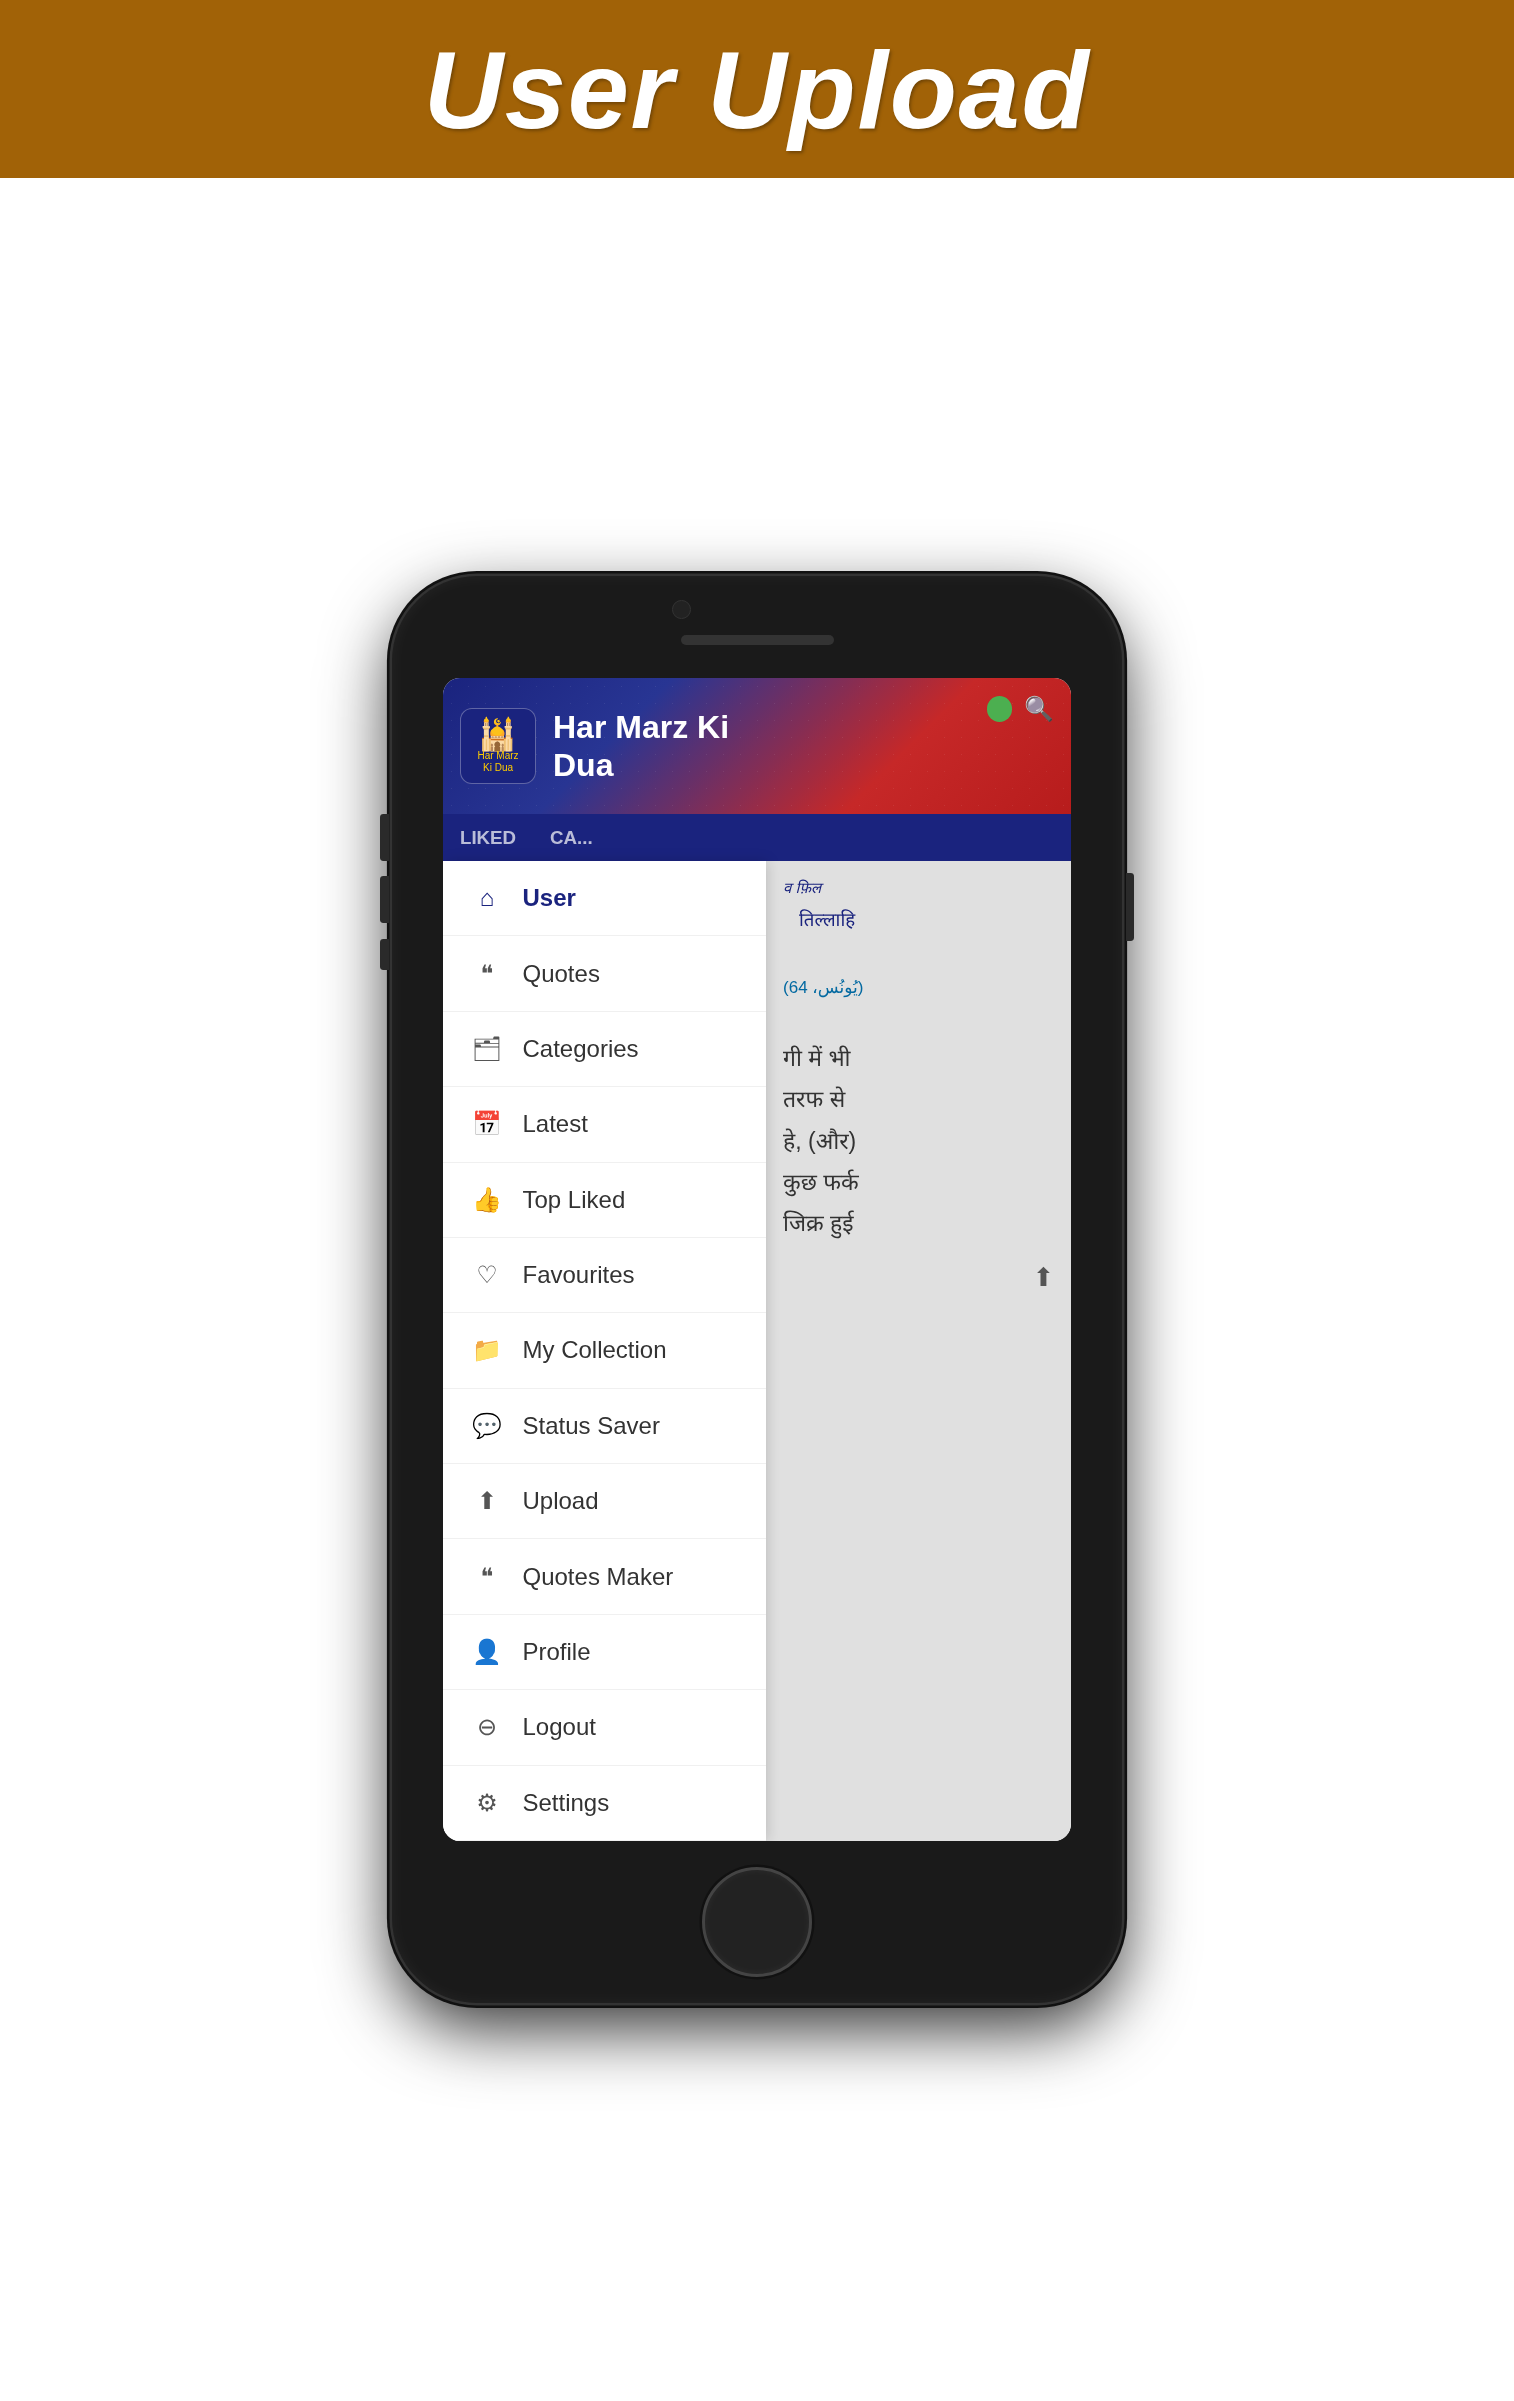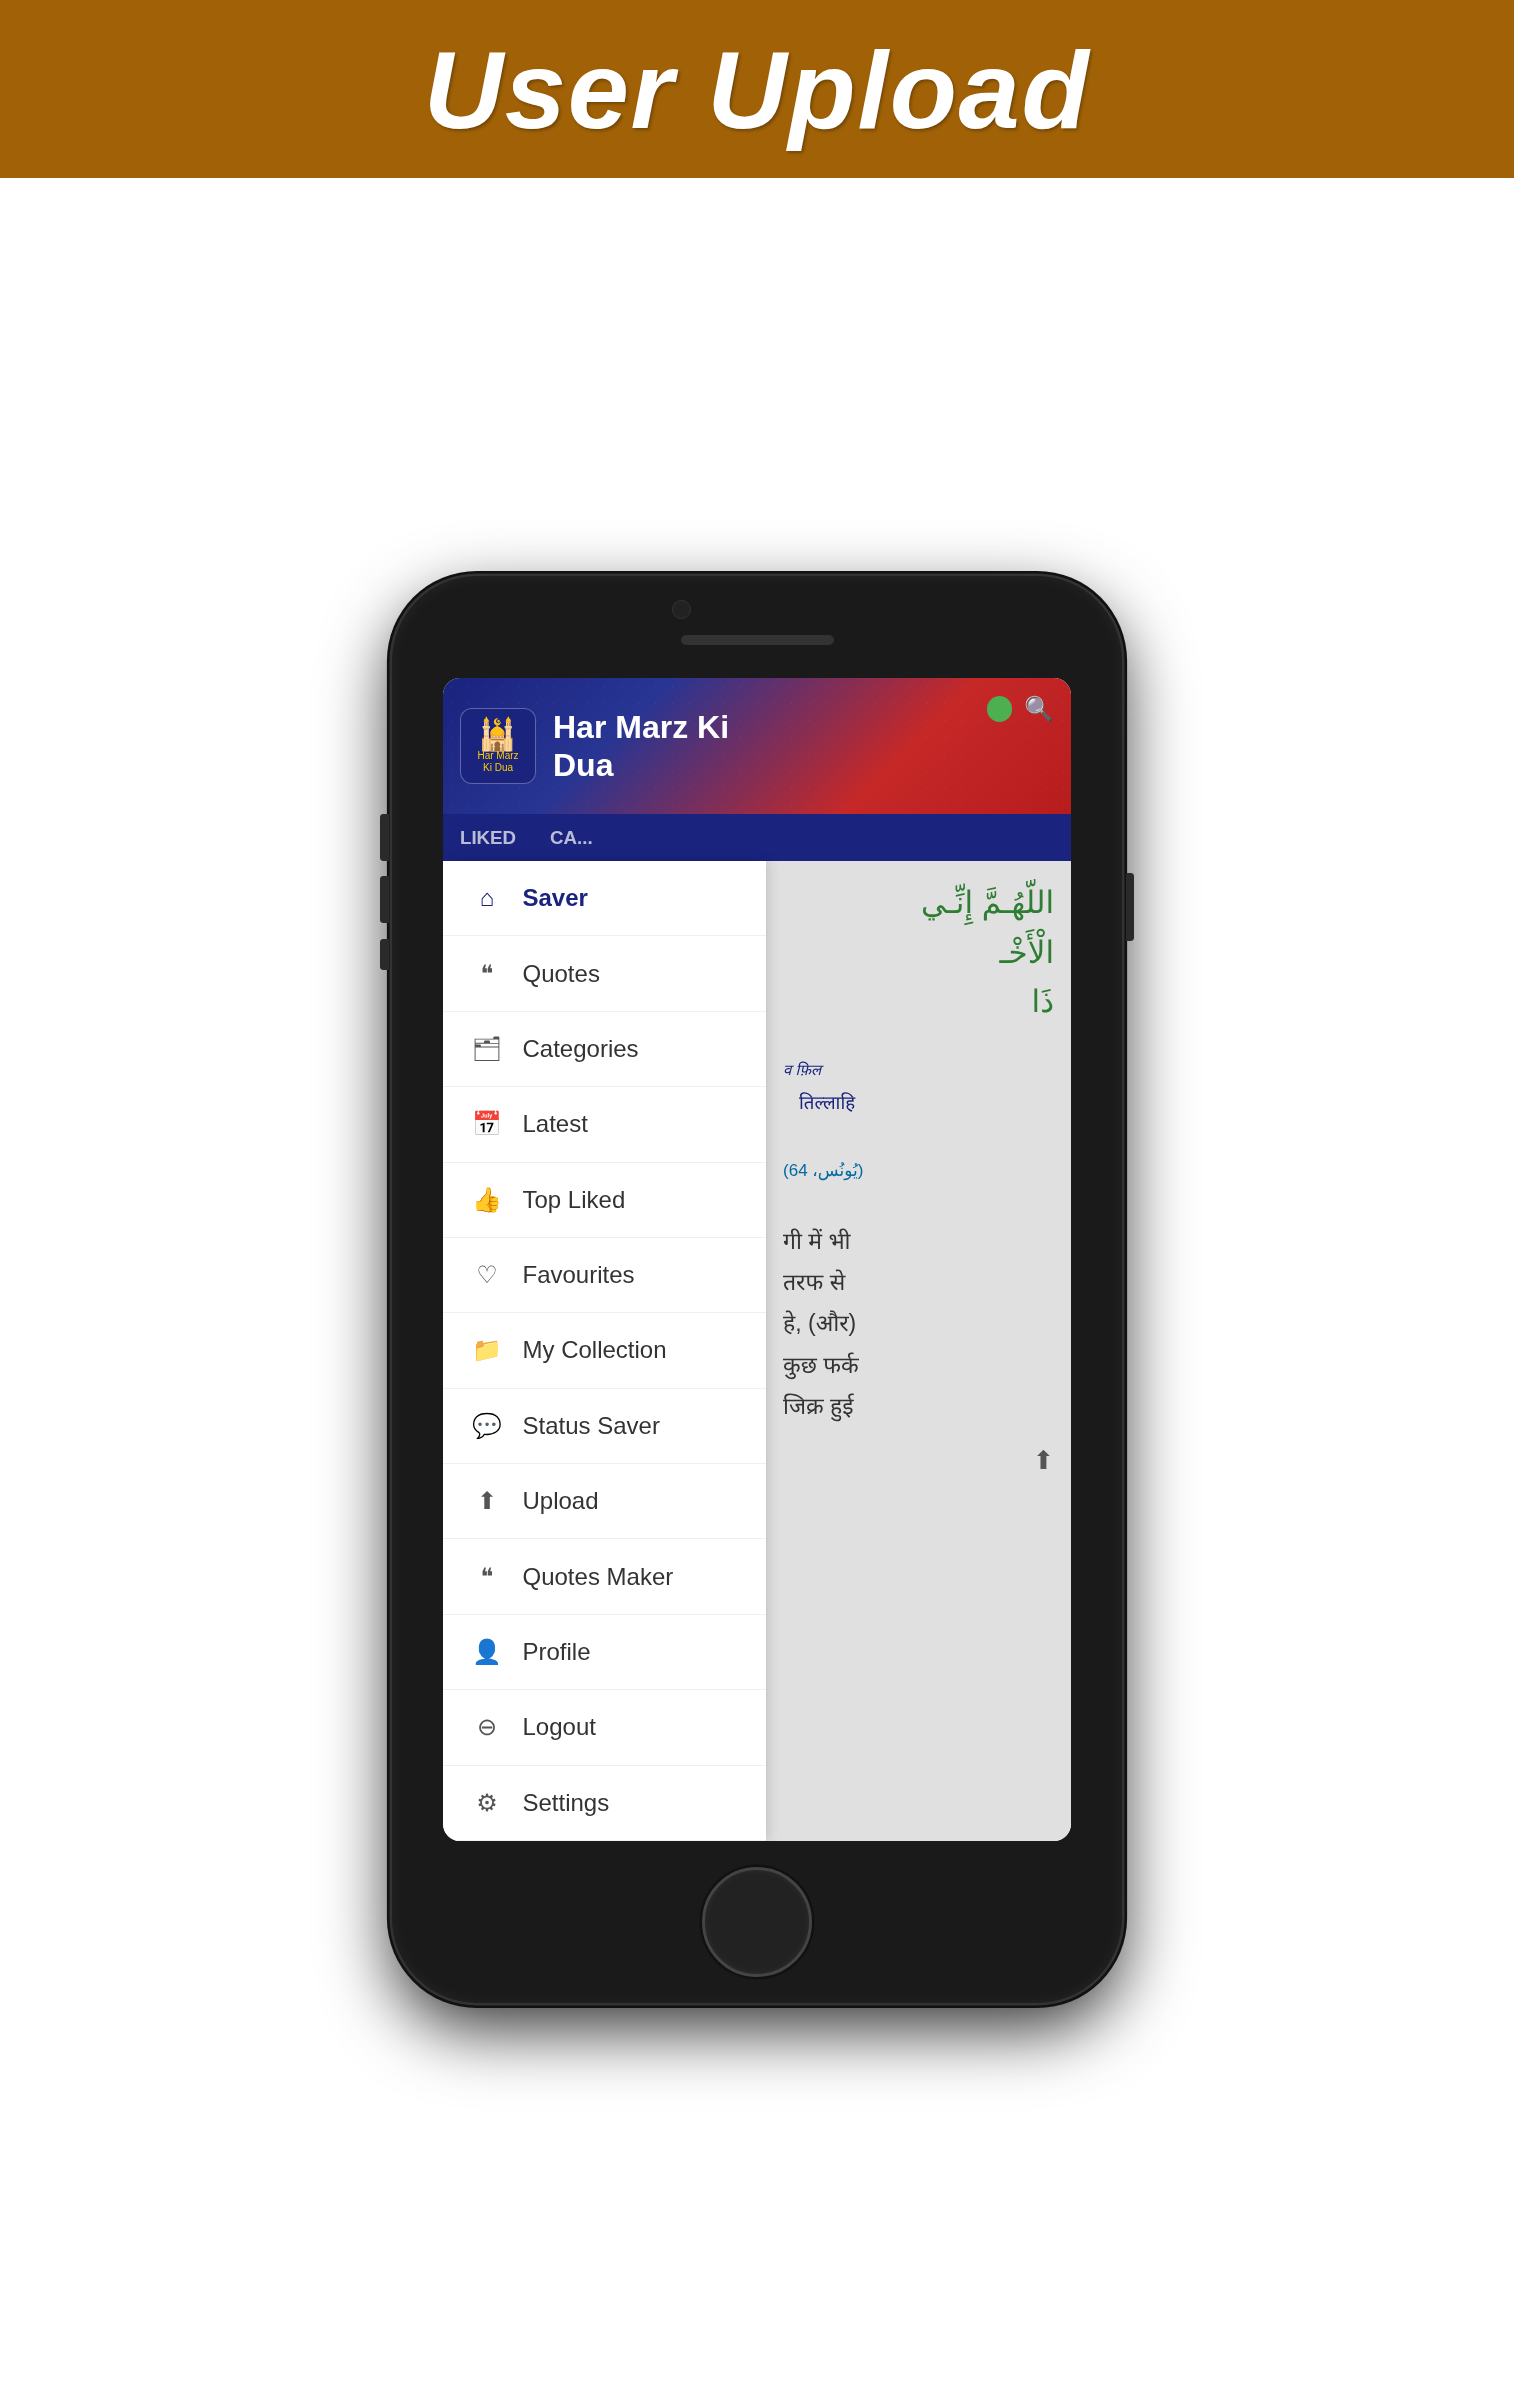--- a/index.html
+++ b/index.html
@@ -394,21 +394,21 @@
       </div>
 
       <div class="tab-bar">
         <div class="tab-item">LIKED</div>
         <div class="tab-item">CA...</div>
       </div>
 
       <div class="drawer-menu" id="drawer-menu">
       <div class="menu-item active-item">
             <div class="menu-icon">⌂</div>
-            <span class="menu-label">Saver</span>
+            <span class="menu-label">User</span>
           </div>
           <div class="menu-item">
             <div class="menu-icon">❝</div>
             <span class="menu-label">Quotes</span>
           </div>
           <div class="menu-item">
             <div class="menu-icon">🗂</div>
             <span class="menu-label">Categories</span>
           </div>
           <div class="menu-item">
@@ -447,25 +447,20 @@
             <div class="menu-icon">⊖</div>
             <span class="menu-label">Logout</span>
           </div>
           <div class="menu-item">
             <div class="menu-icon">⚙</div>
             <span class="menu-label">Settings</span>
           </div>
         </div>
 
       <div class="main-content">
-        <div class="content-arabic">
-          اللّهُـمَّ إِنِّـي<br>
-          الْأَخْـ<br>
-          ذَا
-        </div>
         <div class="content-hindi">
           <span style="color:#1a237e; font-size:15px;font-style:italic;">व फ़िल</span><br>
           <span style="color:#1a237e; font-size:18.7px;margin-left:16px;">तिल्लाहि</span><br>
           <br>
           <span style="color:#0369a1; font-size:17px;">(يُونُس، 64)</span><br>
           <br>
           <span style="font-size:23px;">गी में भी<br>
           तरफ से<br>
           हे, (और)<br>
           कुछ फर्क<br>

